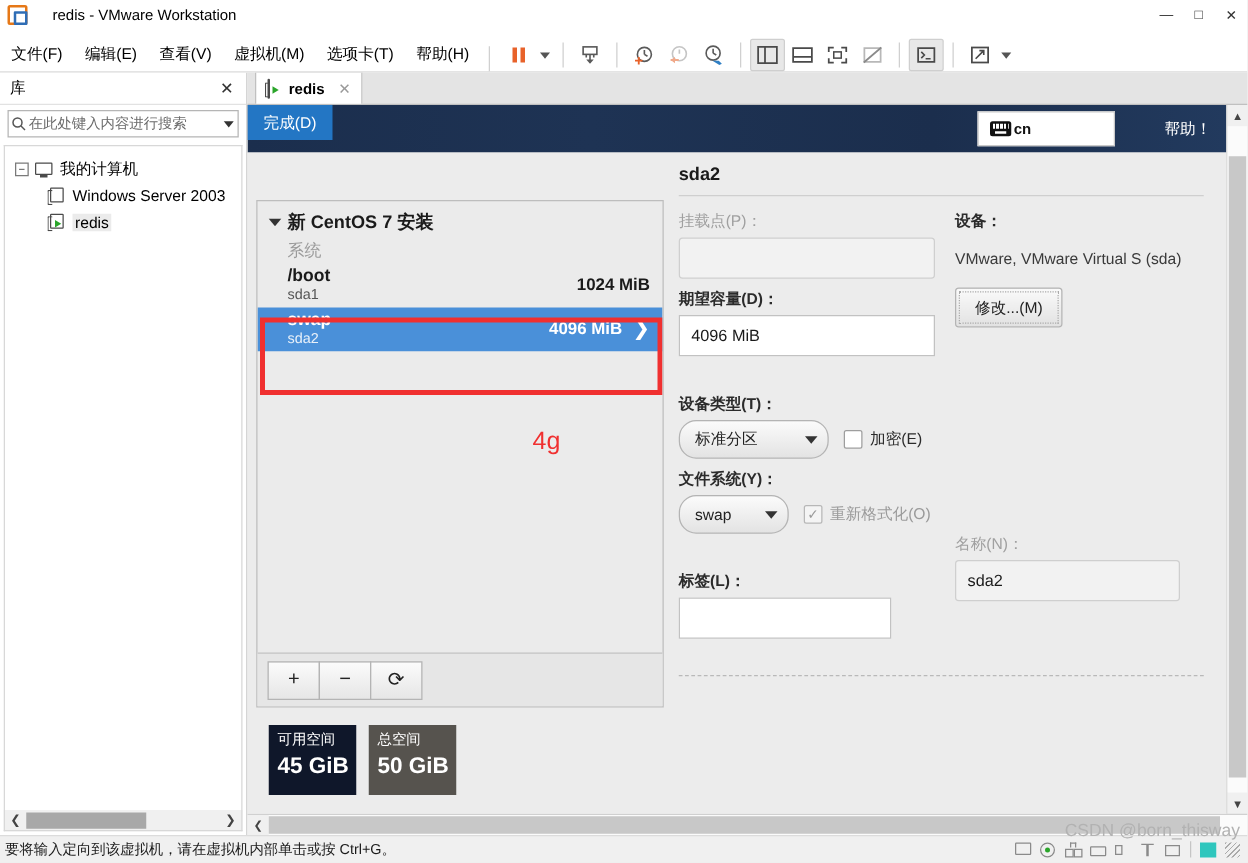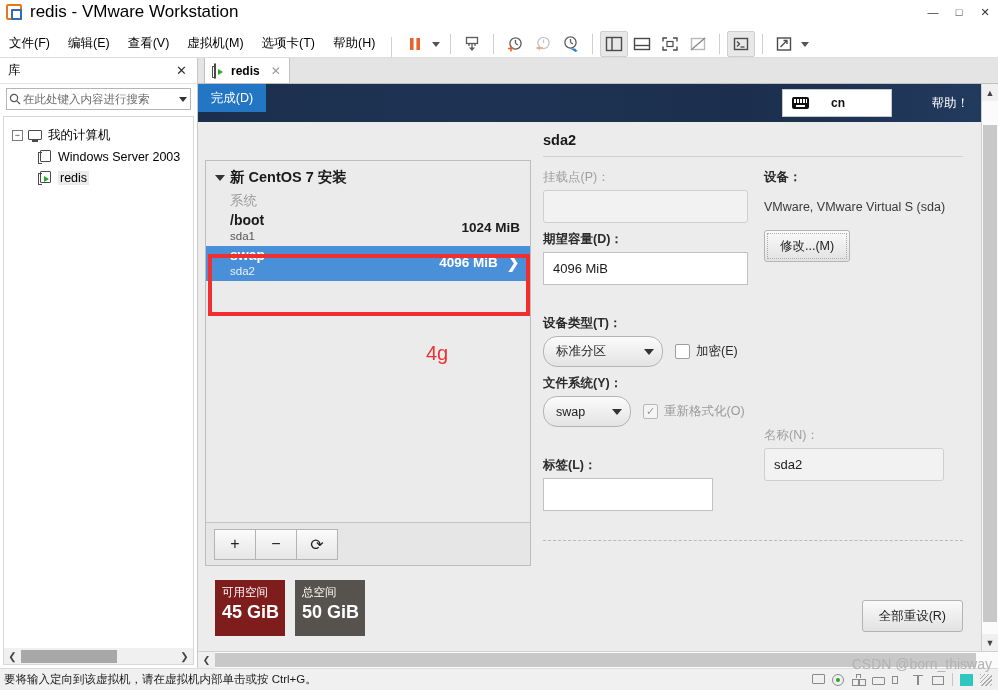--- a/index.html
+++ b/index.html
@@ -31,21 +31,21 @@
   }
   #app-logo .sq-o {
     position: absolute; left: 0; top: 0; width: 16px; height: 16px;
     border: 2px solid #e67817; border-radius: 2px;
   }
   #app-logo .sq-i {
     position: absolute; left: 5px; top: 5px; width: 11px; height: 11px;
     border: 2px solid #2f6db5; background: #fff; border-radius: 1px;
   }
   #title-text {
-    margin-left: 8px; font-size: 17px; color: #000;
+    margin-left: 20px; font-size: 12px; color: #000;
     white-space: nowrap;
   }
   #win-controls {
     position: absolute; right: 0; top: 0; height: 24px;
     display: flex;
   }
   #win-controls .wbtn {
     width: 26px; height: 24px;
     display: flex; align-items: center; justify-content: center;
     font-size: 11px; color: #333; background: transparent;
@@ -227,21 +227,21 @@
     position: absolute; left: 0; top: 0; width: 68px; height: 28px;
     background: #2376c4; color: #ffffff;
     font-size: 12.5px; display: flex;
     align-items: center; justify-content: center;
     cursor: default;
   }
   #cn-indicator {
     position: absolute; right: 89px; top: 5px;
     height: 28px; width: 110px; background: #ffffff;
     border: 1px solid #c9c9c9;
-    display: flex; align-items: center; gap: 22px;
+    display: flex; align-items: center; gap: 2px;
     padding-left: 9px; cursor: default;
   }
   #kbd-glyph {
     width: 17px; height: 12px; background: #111;
     border-radius: 2px; position: relative; flex: 0 0 17px;
   }
   #kbd-glyph::before {
     content: ""; position: absolute; left: 2px; top: 2px;
     width: 13px; height: 4px;
     background: repeating-linear-gradient(90deg,#fff 0 2px,#111 2px 3px);
@@ -346,21 +346,21 @@
   }
   #capacity-row {
     display: flex; gap: 10px; margin: 14px 0 0 10px;
   }
   .cap-box {
     width: 70px; height: 56px; color: #fff;
     padding: 5px 0 0 7px; cursor: default;
   }
   .cap-box .cb-title { font-size: 11.5px; line-height: 15px; }
   .cap-box .cb-value { font-size: 18px; font-weight: bold; line-height: 25px; }
-  #cap-free { background: #7f1d1d; }
+  #cap-free { background: #0f172a; }
   #cap-total { background: #56534e; }
   #storage-link {
     margin: 16px 0 0 12px;
     font-size: 12.5px; color: #2b5ea8;
     text-decoration: underline; cursor: default;
   }
 
   
   #right-col {
     flex: 1; padding: 10px 18px 0 12px; min-width: 0;
@@ -840,21 +840,20 @@
                   <div class="gap-m"></div>
                   <div class="btn-std">修改...(M)</div>
 
                   <div style="height:165px;"></div>
                   <div class="fld-label dim">名称(N)：</div>
                   <input class="txt-input disabled roundish" type="text" style="width: 180px;" value="sda2">
                 </div>
               </div>
 
               <div id="dashed-sep"></div>
-              <div id="reset-all-btn">全部重设(R)</div>
             </div>
           </div>
 
           <div id="annot-4g">4g</div>
         </div>
 
         <div id="guest-vscroll">
           <div class="vs-arrow">▲</div>
           <div class="vs-track">
             <div class="vs-thumb"></div>

